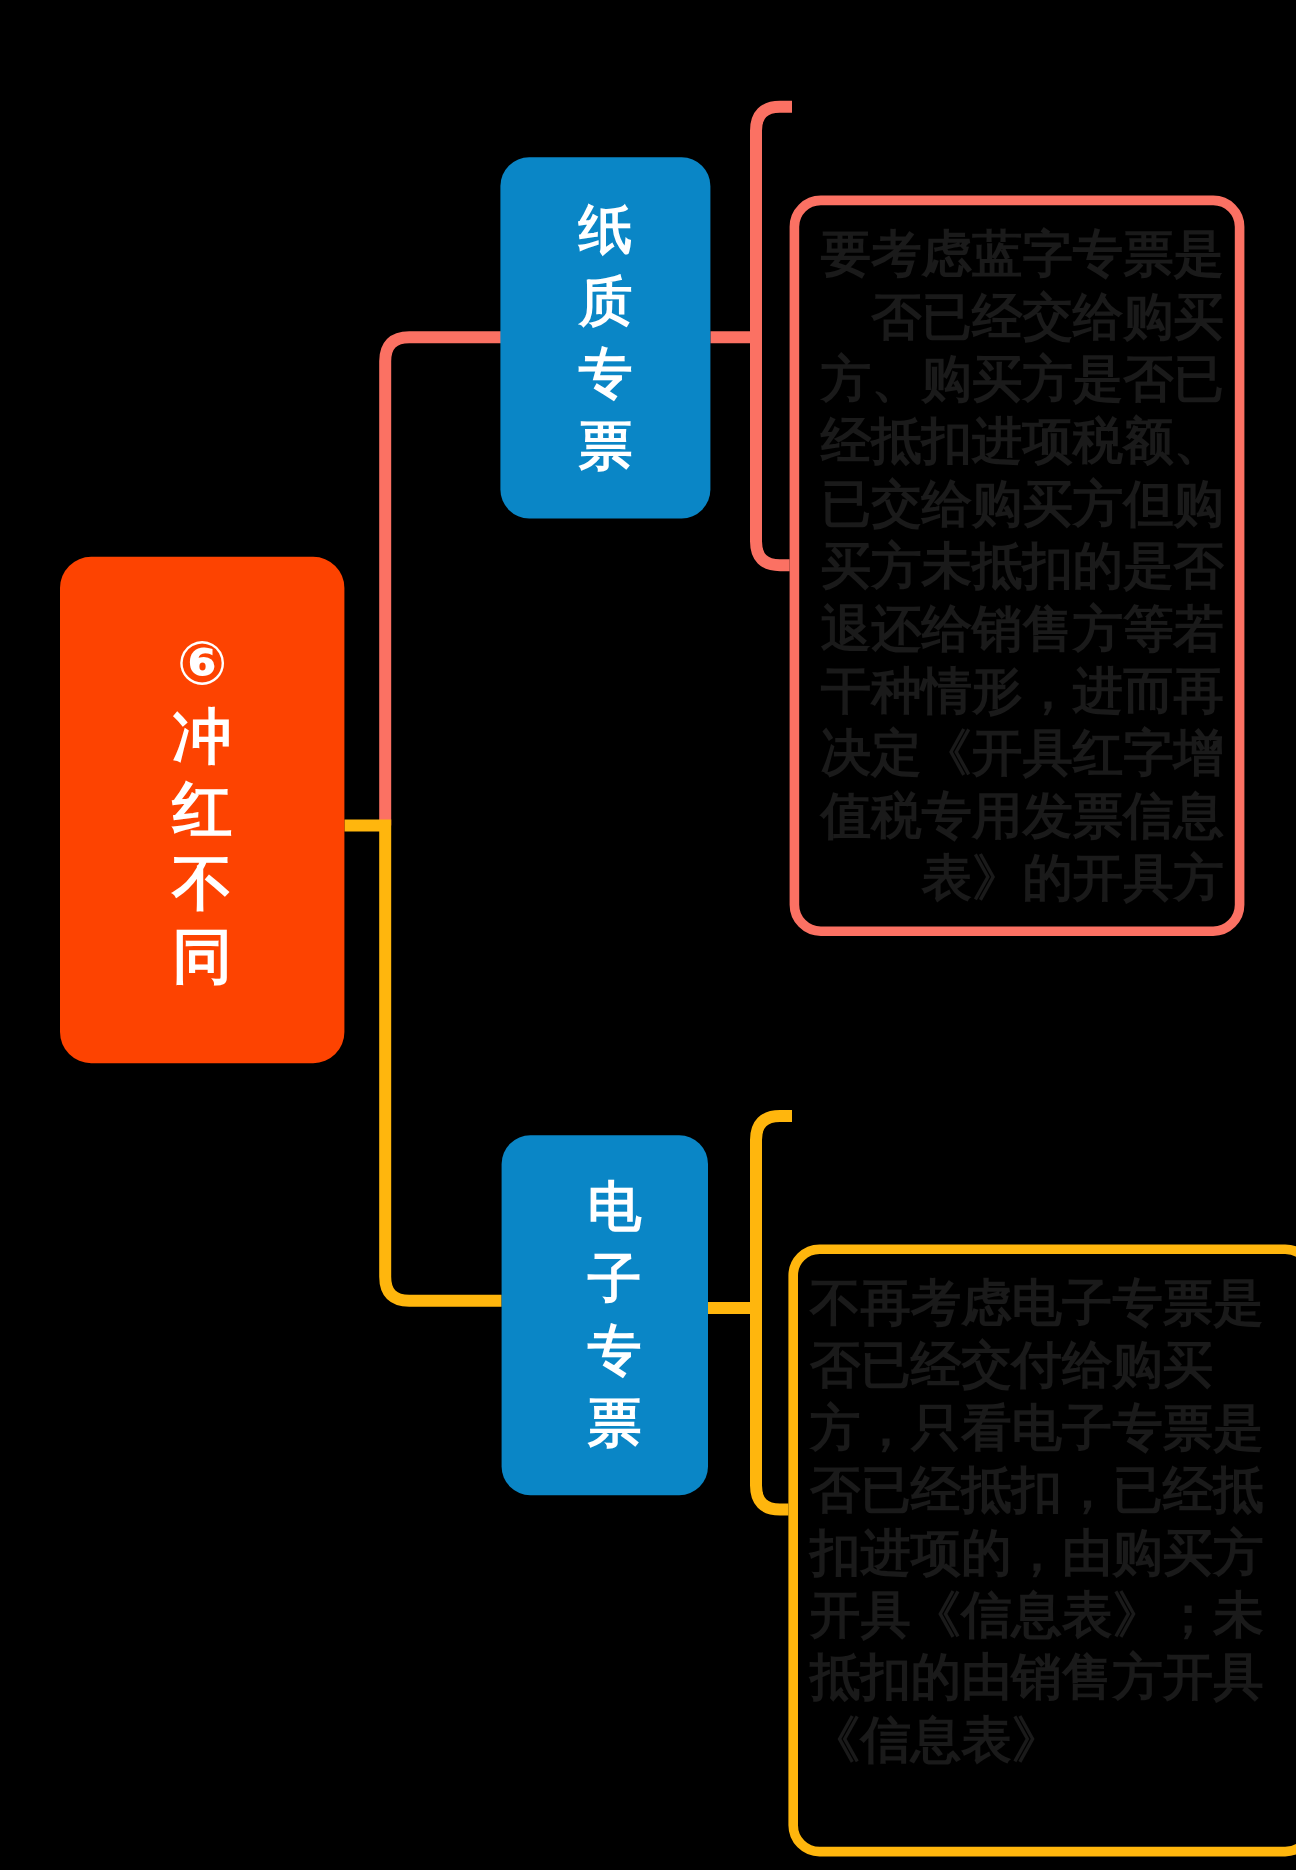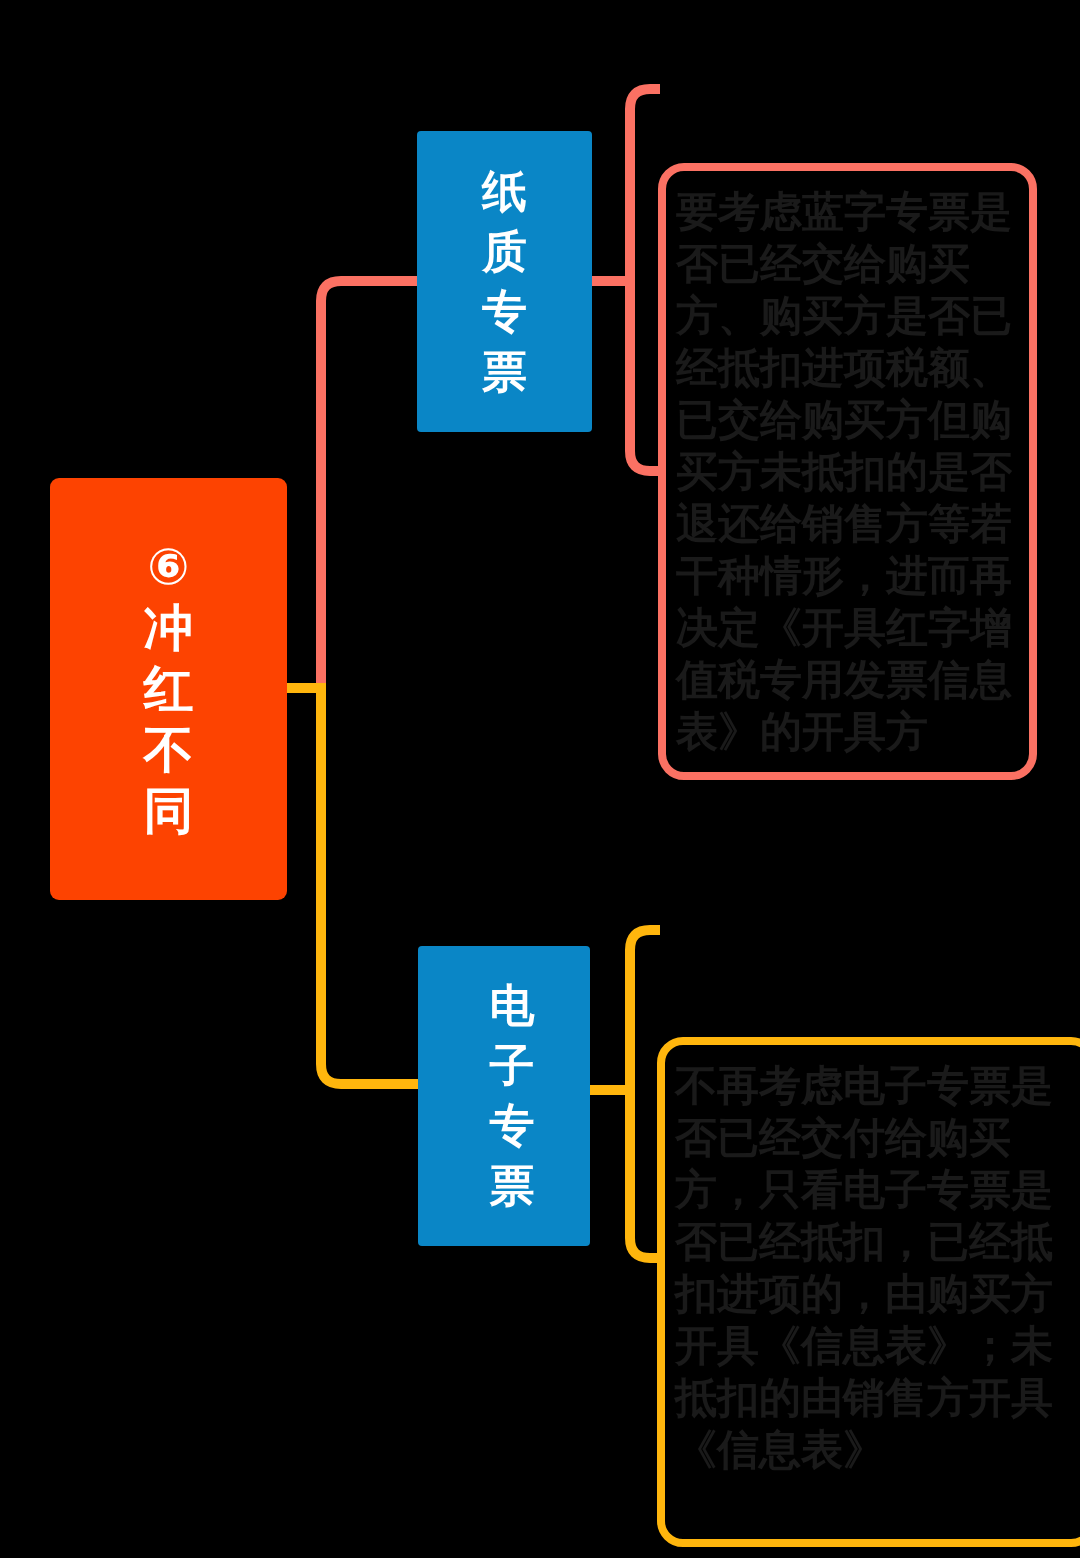--- a/index.html
+++ b/index.html
@@ -39,31 +39,31 @@
   }
   .vert-label{
     display:block;
     width:1.35em;
     text-align:center;
     word-break:break-all;
     color:var(--node_text,#fff);
     font-weight:bold;
   }
   .root-node{
-    left:50px;top:478px;width:237px;height:422px;
+    left:50px;top:464px;width:237px;height:422px;
     background:var(--root_fill,#FD4301);
-    border-radius:9px;
+    border-radius:26px;
   }
   .root-node .vert-label{
     font-size:50px;
     line-height:61px;
   }
   .topic-node{
     background:var(--node_fill,#0A86C6);
-    border-radius:4px;
+    border-radius:24px;
   }
   .topic-node .vert-label{
     font-size:45px;
     line-height:60px;
   }
   .topic-paper{left:417px;top:131px;width:175px;height:301px;}
   .topic-elec{left:418px;top:946px;width:172px;height:300px;padding-left:16px;}
 
   .leaf{
     position:absolute;
@@ -85,21 +85,21 @@
   }
   .leaf-body{
     padding:15px 9px 10px 10px;
     font-size:42px;
     line-height:52px;
     letter-spacing:0;
     word-break:break-all;
     overflow-wrap:break-word;
   }
   .leaf-paper-title{left:658px;top:42px;width:379px;height:93px;}
-  .leaf-paper-body{left:658px;top:163px;width:379px;height:617px;}
+  .leaf-paper-body{left:658px;top:163px;width:379px;height:617px;text-align:right;}
   .leaf-elec-title{left:657px;top:883px;width:378px;height:94px;}
   .leaf-elec-body{left:657px;top:1037px;width:440px;height:510px;}
 </style>
 </head>
 <body>
 
 <div id="canvas">
 
   <svg id="connectors" viewBox="0 0 1080 1558" xmlns="http://www.w3.org/2000/svg">
 

